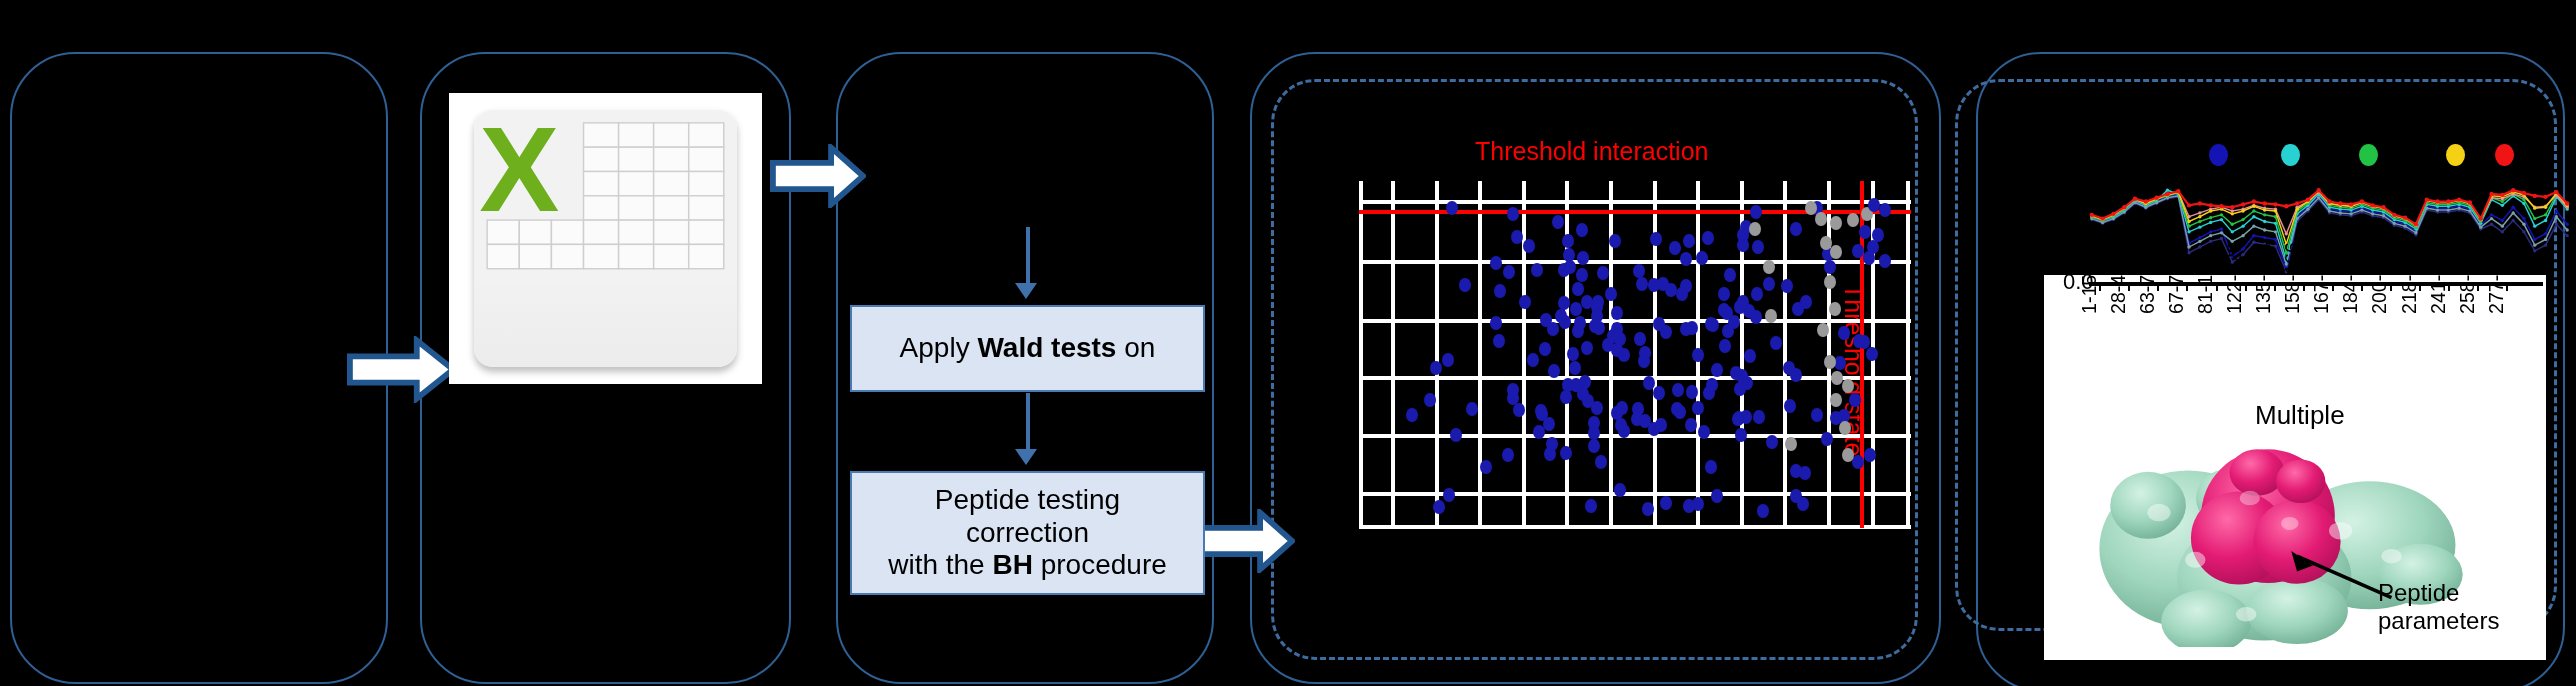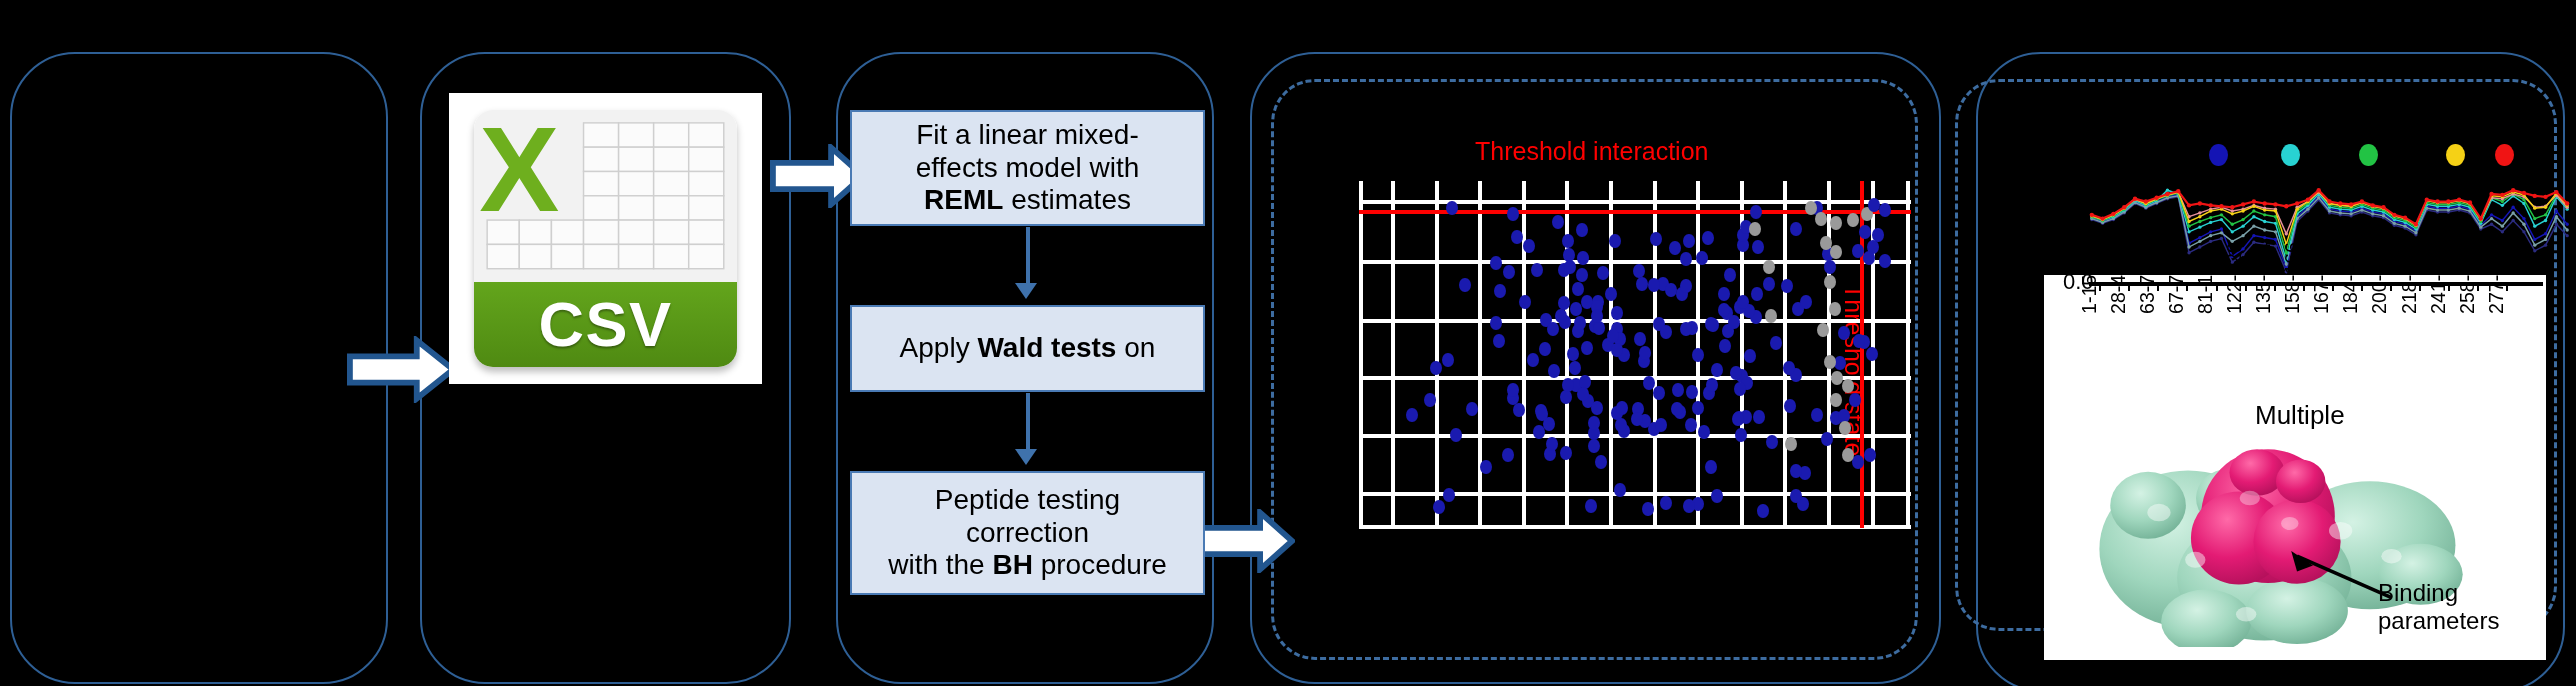--- a/index.html
+++ b/index.html
@@ -125,33 +125,23 @@
               <rect x="62" y="188" width="44" height="34"></rect>
               <rect x="106" y="188" width="44" height="34"></rect>
             <rect x="150" y="188" width="48" height="34"></rect>
               <rect x="198" y="188" width="48" height="34"></rect>
               <rect x="246" y="188" width="48" height="34"></rect>
               <rect x="294" y="188" width="48" height="34"></rect>
           </g>
         </svg>
         <div class="csv-x" data-name="csv-x-letter">X</div>
       </div>
-      <div class="csv-band" data-name="csv-label-band">
-        <span data-name="csv-label-text">CSV</span>
-      </div>
     </div>
   </div>
 
-  <div class="pbox" data-name="fit-model-step" style="left:850px;top:110px;width:355px;height:116px;">
-    <div data-name="fit-model-step-text">
-      <span data-name="fit-model-line-1">Fit a linear mixed-</span><br>
-      <span data-name="fit-model-line-2">effects model with</span><br>
-      <b data-name="reml-emphasis">REML</b><span data-name="fit-model-line-3-post"> estimates</span>
-    </div>
-  </div>
 
   <div class="connector" data-name="connector-1" style="left:1026px;top:227px;height:60px;"></div>
   <div class="conn-head" data-name="connector-1-arrowhead" style="left:1015px;top:283px;"></div>
 
   <div class="pbox" data-name="wald-tests-step" style="left:850px;top:305px;width:355px;height:87px;">
     <div data-name="wald-tests-step-text">
       <span data-name="wald-line-1-pre">Apply </span><b data-name="wald-emphasis">Wald tests</b><span data-name="wald-line-1-post"> on</span><br>
     </div>
   </div>
 
@@ -873,20 +863,20 @@
           </g>
           <g opacity="0.35" fill="#ffffff">
             <ellipse cx="235" cy="95" rx="14" ry="10"></ellipse>
               <ellipse cx="290" cy="130" rx="12" ry="9"></ellipse>
           </g>
           <path d="M300,175 L430,232" stroke="#000" stroke-width="5" fill="none"></path>
           <path d="M292,168 L322,188 L300,196 Z" fill="#000"></path>
         </g>
       </svg>
       <div class="bind-label" data-name="binding-interface-label" style="left:334px;top:304px;">
-        <div data-name="binding-interface-line-1">Binding</div>
+        <div data-name="binding-interface-line-1">Peptide</div>
         <div data-name="binding-interface-line-2">parameters</div>
       </div>
     </div>
   </div>
 
 </div>
 
 
 </body></html>

